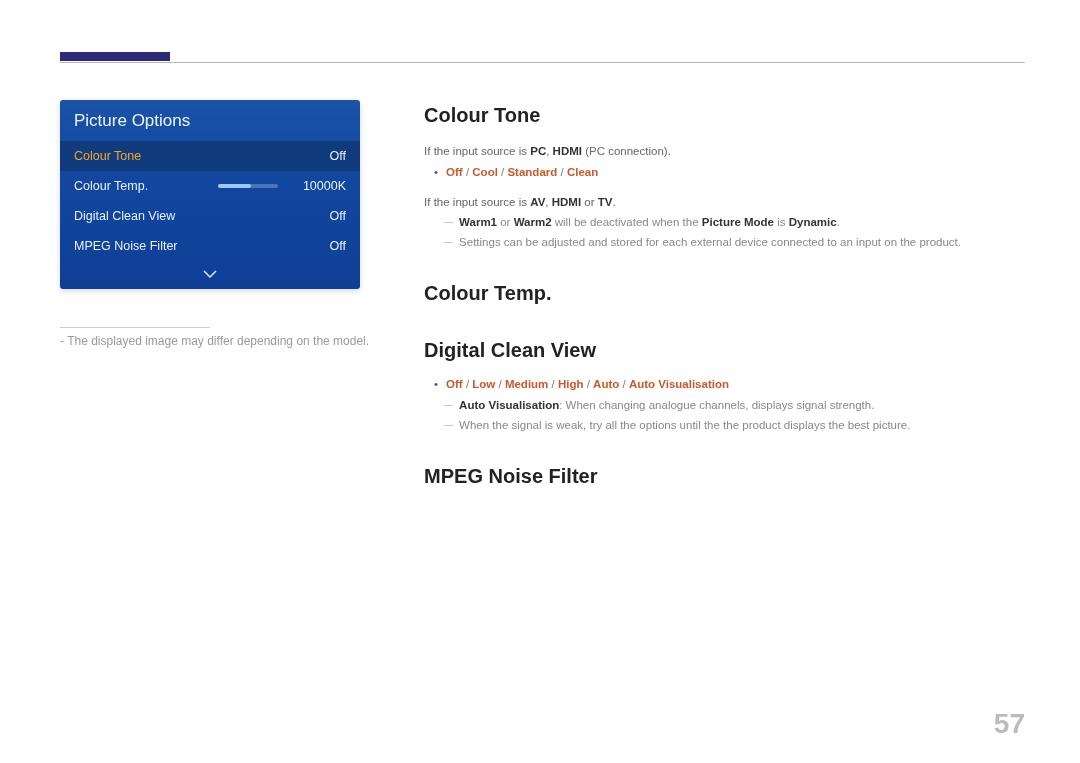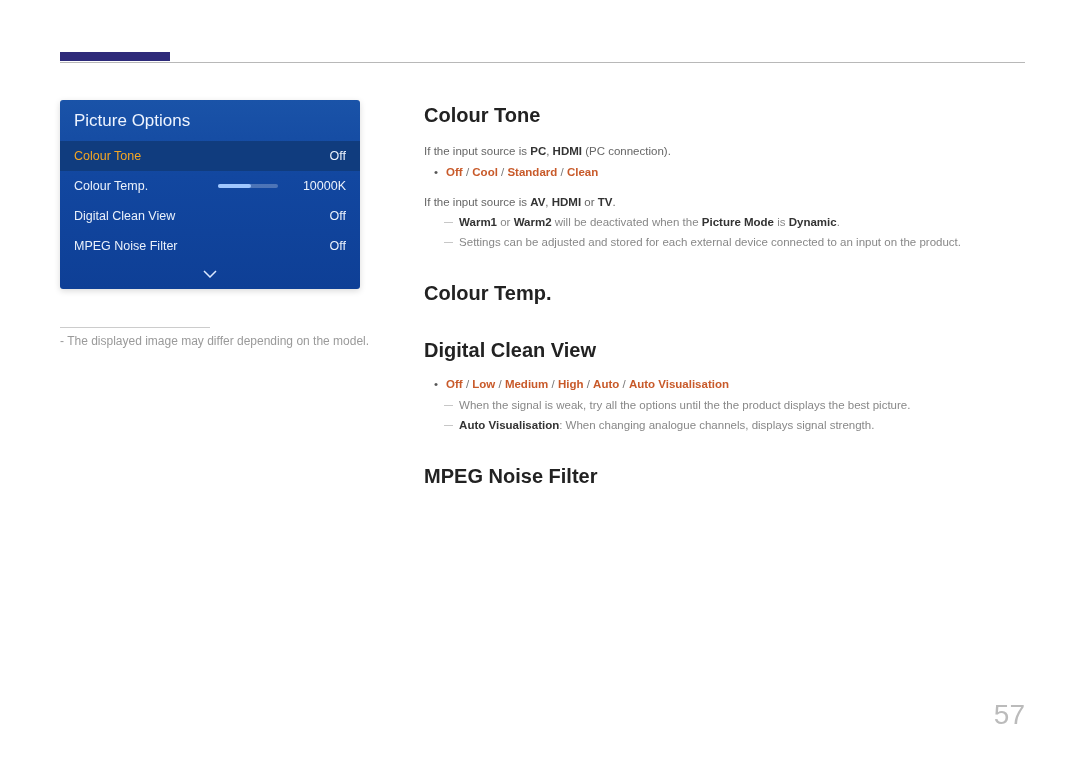--- a/index.html
+++ b/index.html
@@ -23,25 +23,25 @@
   .accent-tab {
     position: absolute;
     top: 52px;
     left: 60px;
     width: 110px;
     height: 9px;
     background: #2e2a7a;
   }
   .page-number {
     position: absolute;
-    bottom: 32px;
+    bottom: 23px;
     right: 55px;
     font-size: 28px;
     color: #bbb;
-    font-weight: 400;
+    font-weight: 700;
   }
   .layout {
     display: flex;
     margin-top: 40px;
     gap: 55px;
   }
   
   .panel {
     width: 300px;
     background: linear-gradient(#1a53a8, #1247a0 40%, #0e3f96);
@@ -162,23 +162,23 @@
       <span class="b">Warm1</span><span> or </span><span class="b">Warm2</span><span> will be deactivated when the </span><span class="b">Picture Mode</span><span> is </span><span class="b">Dynamic</span><span>.</span>
     </div>
     <div class="dash">Settings can be adjusted and stored for each external device connected to an input on the product.</div>
 
     <h2 class="mt">Colour Temp.</h2>
 
     <h2 class="mt">Digital Clean View</h2>
     <div class="bullet">
       <span>Off</span><span class="slash"> / </span><span>Low</span><span class="slash"> / </span><span>Medium</span><span class="slash"> / </span><span>High</span><span class="slash"> / </span><span>Auto</span><span class="slash"> / </span><span>Auto Visualisation</span>
     </div>
-    <div class="dash">When the signal is weak, try all the options until the the product displays the best picture.</div>
     <div class="dash">
       <span class="b">Auto Visualisation</span><span>: When changing analogue channels, displays signal strength.</span>
     </div>
+    <div class="dash">When the signal is weak, try all the options until the the product displays the best picture.</div>
 
     <h2 class="mt">MPEG Noise Filter</h2>
 
   </div>
 </div>
 
 <div class="page-number">57</div>
 
 </body></html>

